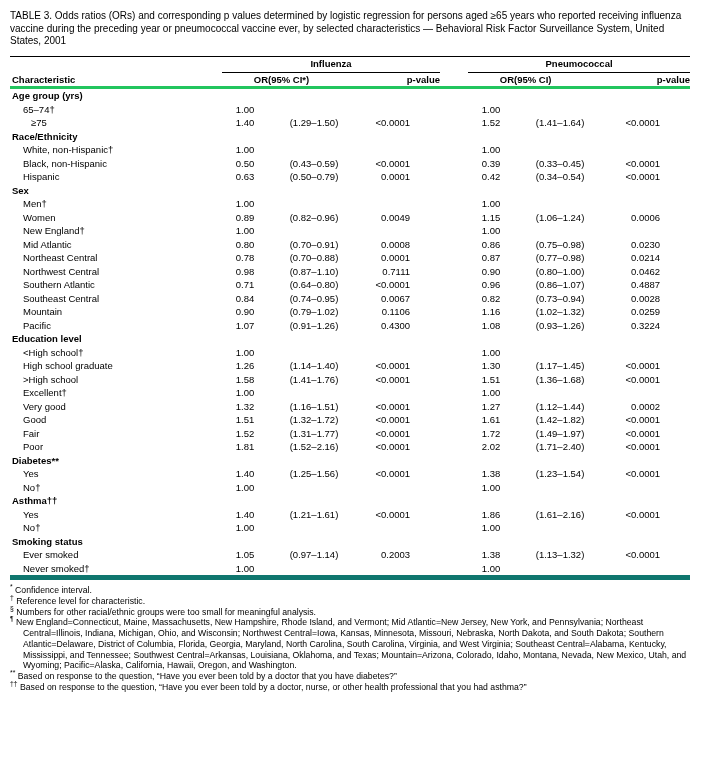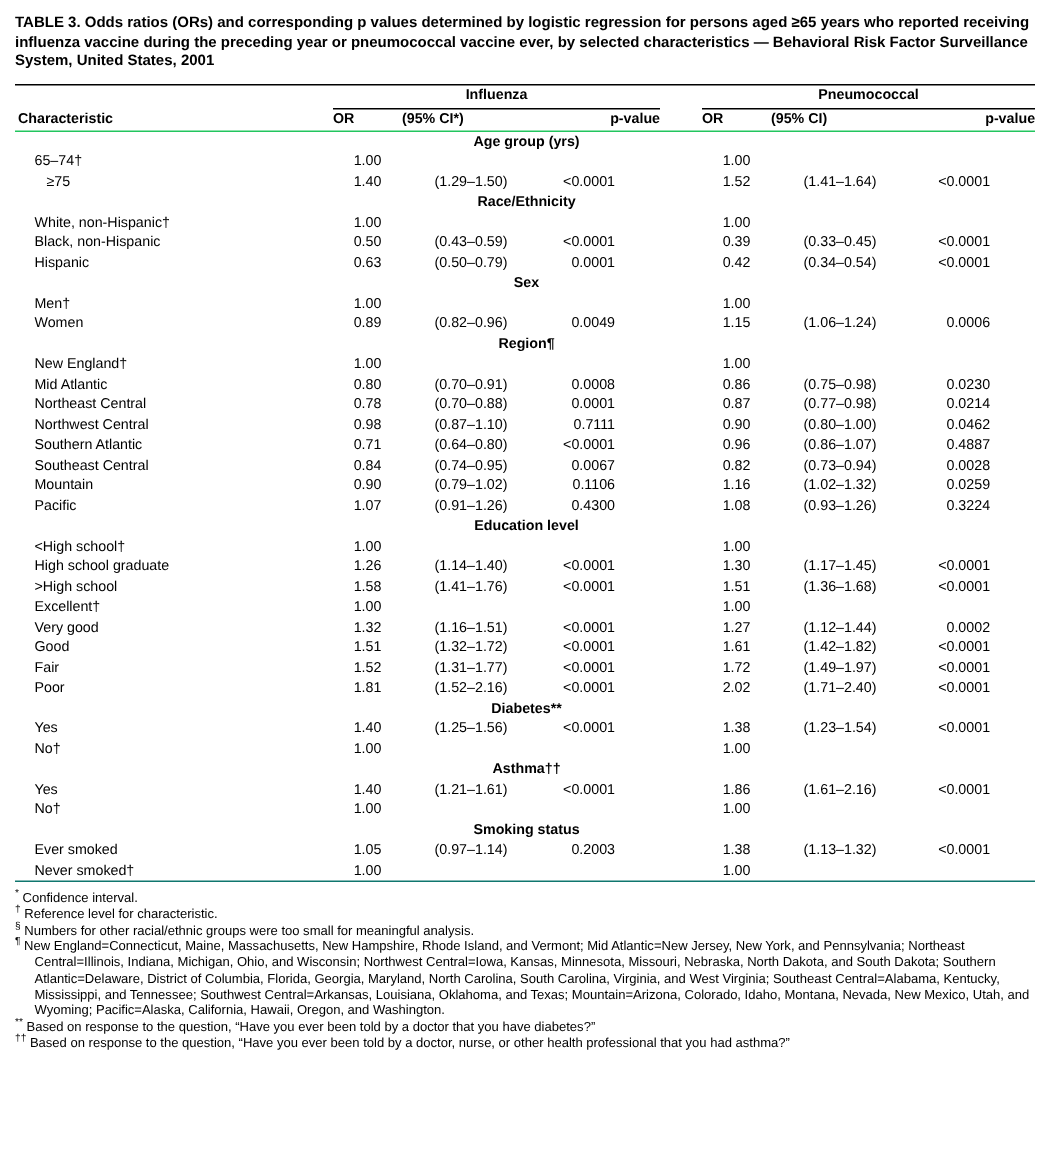--- a/index.html
+++ b/index.html
@@ -6,49 +6,49 @@
   html, body { background:#ffffff; }
   body {
     width:704px; min-height:770px;
     font-family:"Liberation Sans", sans-serif;
     color:#000000;
     -webkit-font-smoothing:antialiased;
   }
   .page { padding:10px 9px 6px 10px; }
 
   .table-title {
-    font-size:10px; font-weight:bold; line-height:12.6px;
+    font-size:10px; font-weight:normal; line-height:12.6px;
     margin-bottom:8px;
   }
 
   table.or-table {
     border-collapse:collapse; table-layout:fixed;
     width:680px;
   }
   .or-table th, .or-table td {
     font-size:9.5px; line-height:13.5px;
     padding:0; vertical-align:bottom; font-weight:normal;
     white-space:nowrap; overflow:hidden;
   }
   .or-table thead th { font-weight:bold; }
   .group-row th { border-top:1px solid #000; height:16px; padding-bottom:1px; }
   .group-row th.group-head { border-bottom:1px solid #000; text-align:center; }
-  .head-row th { border-bottom:1px solid #22c55e; height:15px; }
+  .head-row th { border-bottom:3px solid #22c55e; height:15px; }
   .head-row .h-char { text-align:left; padding-left:2px; }
-  .h-or { text-align:left; }
+  .h-or { text-align:right; }
   .h-ci { text-align:left; }
   .h-p  { text-align:right; padding-right:30px; }
 
-  td.section-label { font-weight:bold; padding-left:2px;text-align:center; }
+  td.section-label { font-weight:bold; padding-left:2px; }
   td.row-label { padding-left:13px; }
   td.row-label.indent2 { padding-left:21px; }
   td.col-or { text-align:center; }
   td.col-ci { text-align:center; }
   td.col-p  { text-align:right; padding-right:30px; }
-  tbody tr:last-child td { border-bottom:1px solid #0f766e; }
+  tbody tr:last-child td { border-bottom:5px solid #0f766e; }
 
   .footnotes { margin-top:5px; }
   .footnote {
     font-size:8.7px; line-height:10.7px;
     padding-left:13px; text-indent:-13px;
   }
   .footnote .marker {
     font-size:0.78em; vertical-align:super; line-height:0;
   }
 </style>
@@ -162,23 +162,20 @@
           <td class="row-label">Women</td>
           <td class="col-or">0.89</td>
           <td class="col-ci">(0.82–0.96)</td>
           <td class="col-p">0.0049</td>
           <td class="col-gap"></td>
           <td class="col-or">1.15</td>
           <td class="col-ci">(1.06–1.24)</td>
           <td class="col-p">0.0006</td>
         </tr>
         <tr>
-          <td colspan="8" class="section-label">Region¶</td>
-        </tr>
-        <tr>
           <td class="row-label">New England†</td>
           <td class="col-or">1.00</td>
           <td class="col-ci"></td>
           <td class="col-p"></td>
           <td class="col-gap"></td>
           <td class="col-or">1.00</td>
           <td class="col-ci"></td>
           <td class="col-p"></td>
         </tr>
         <tr>

